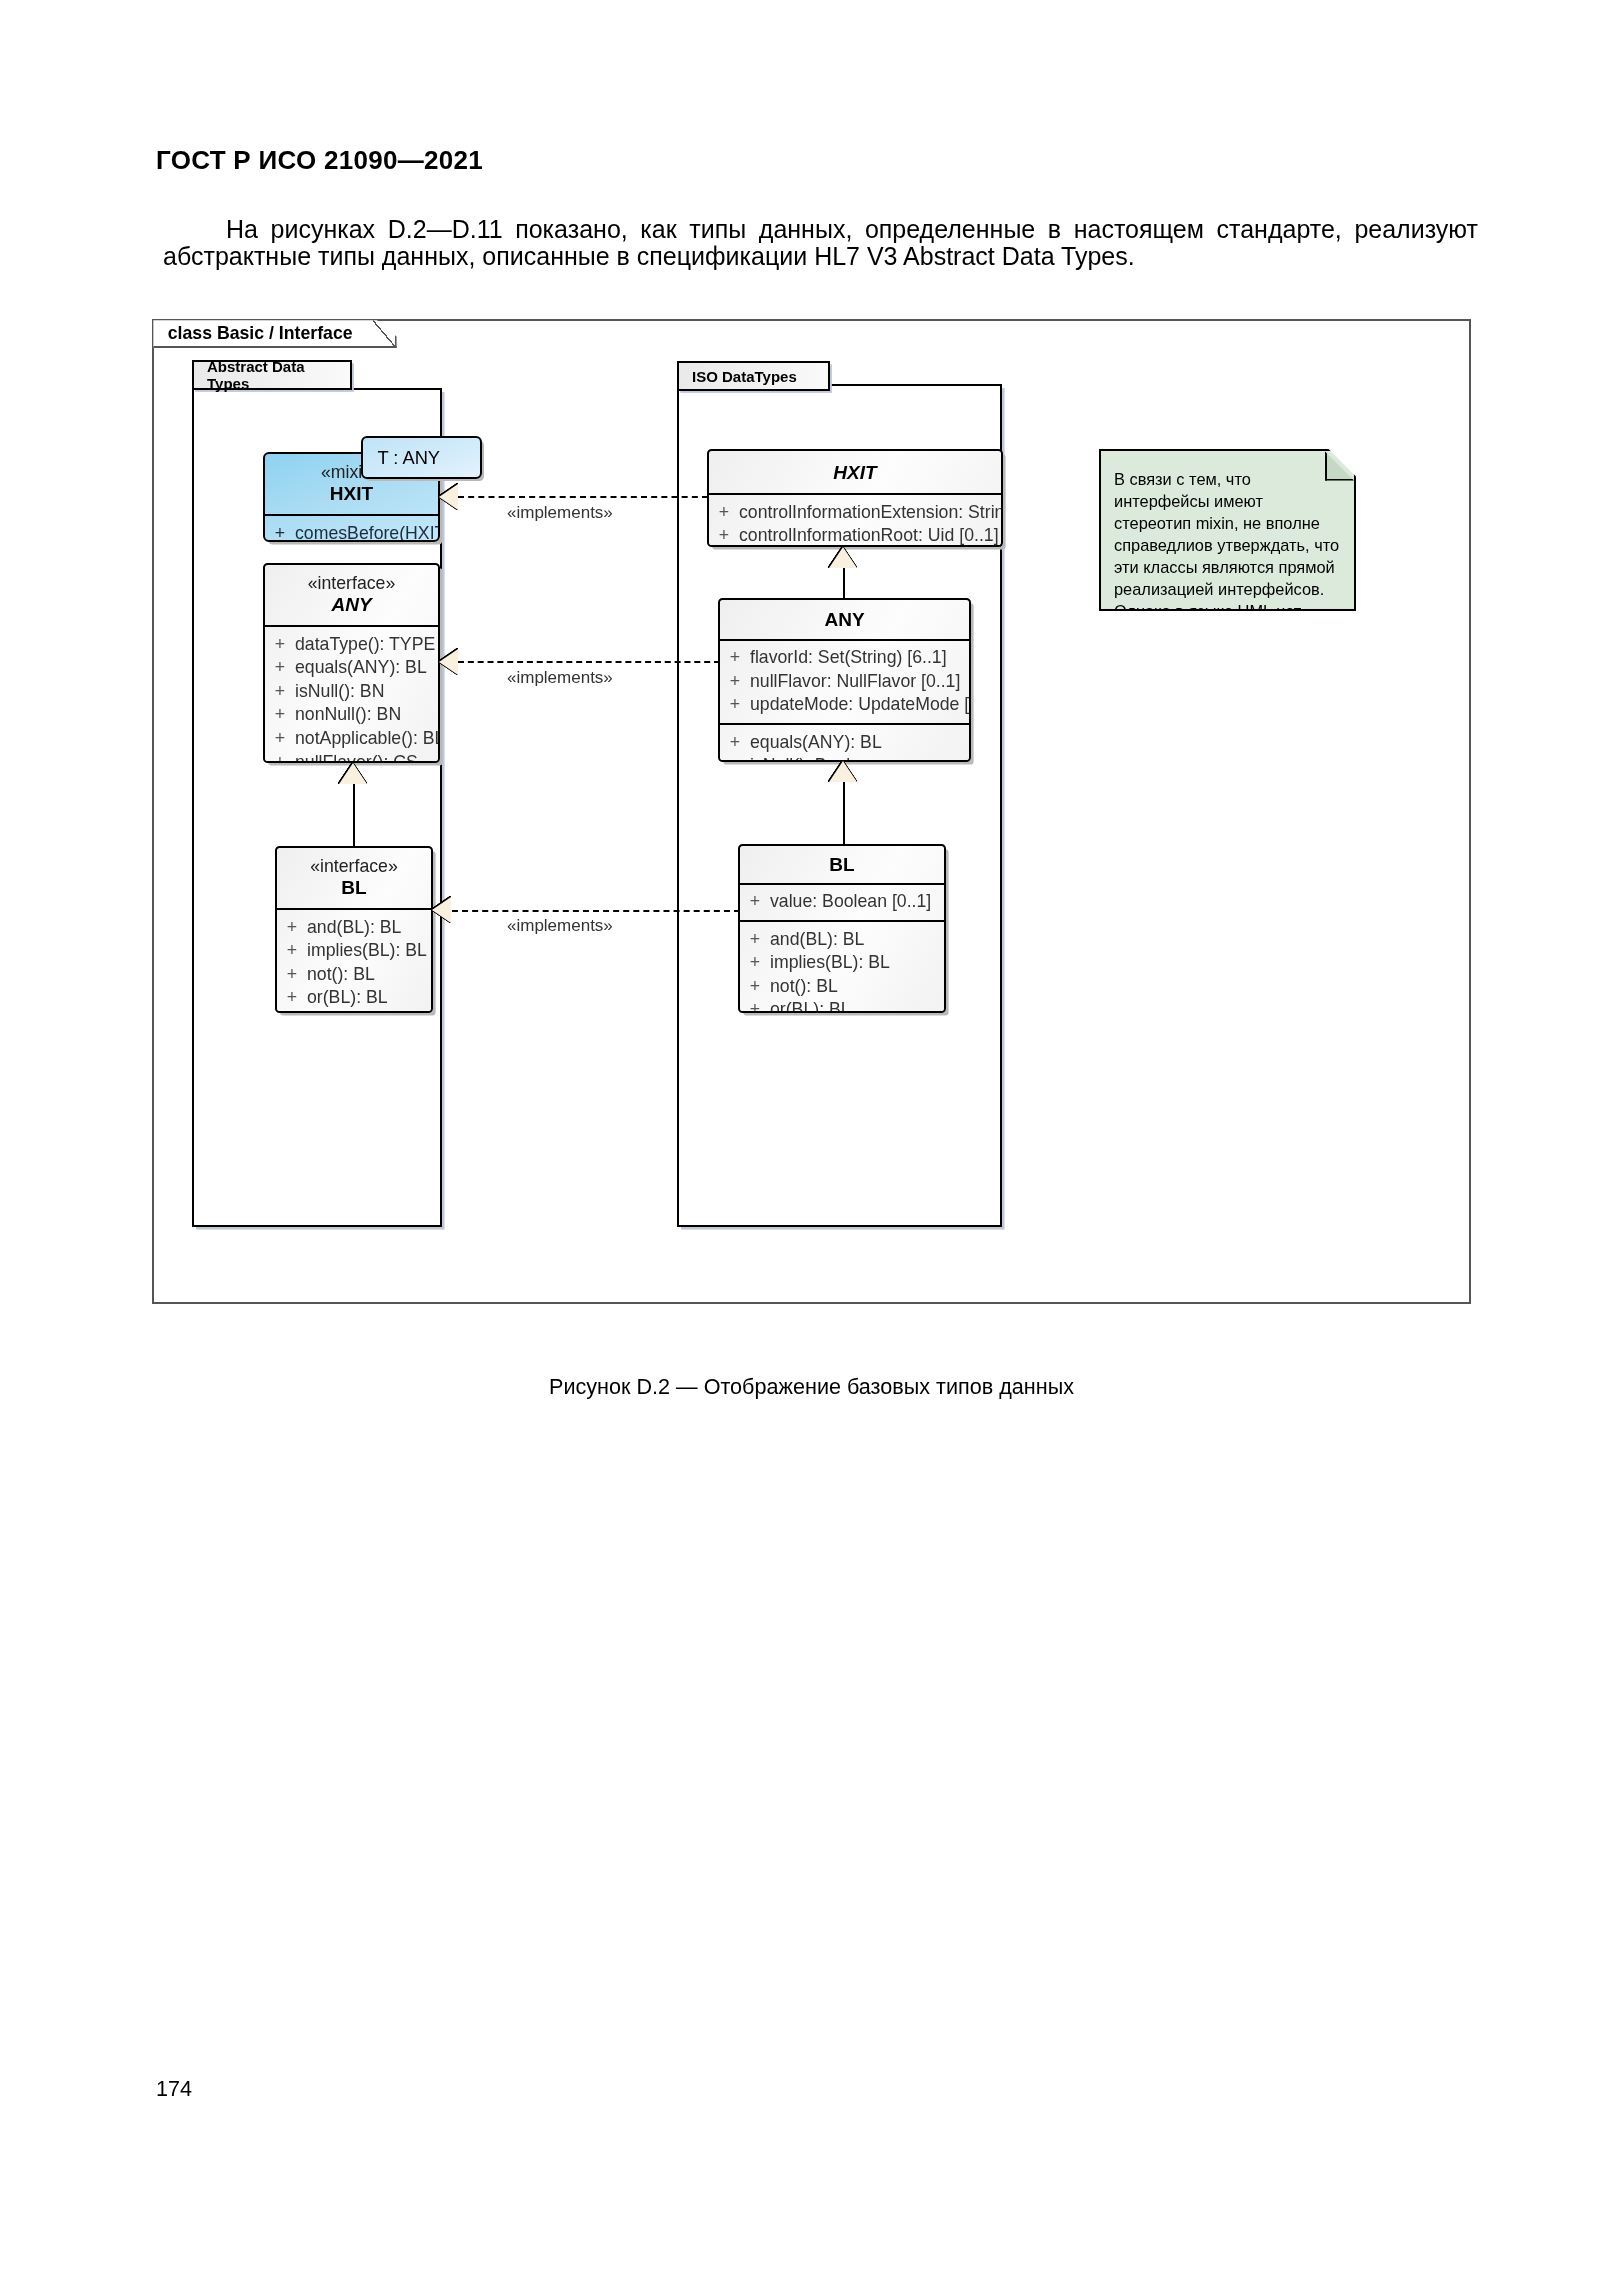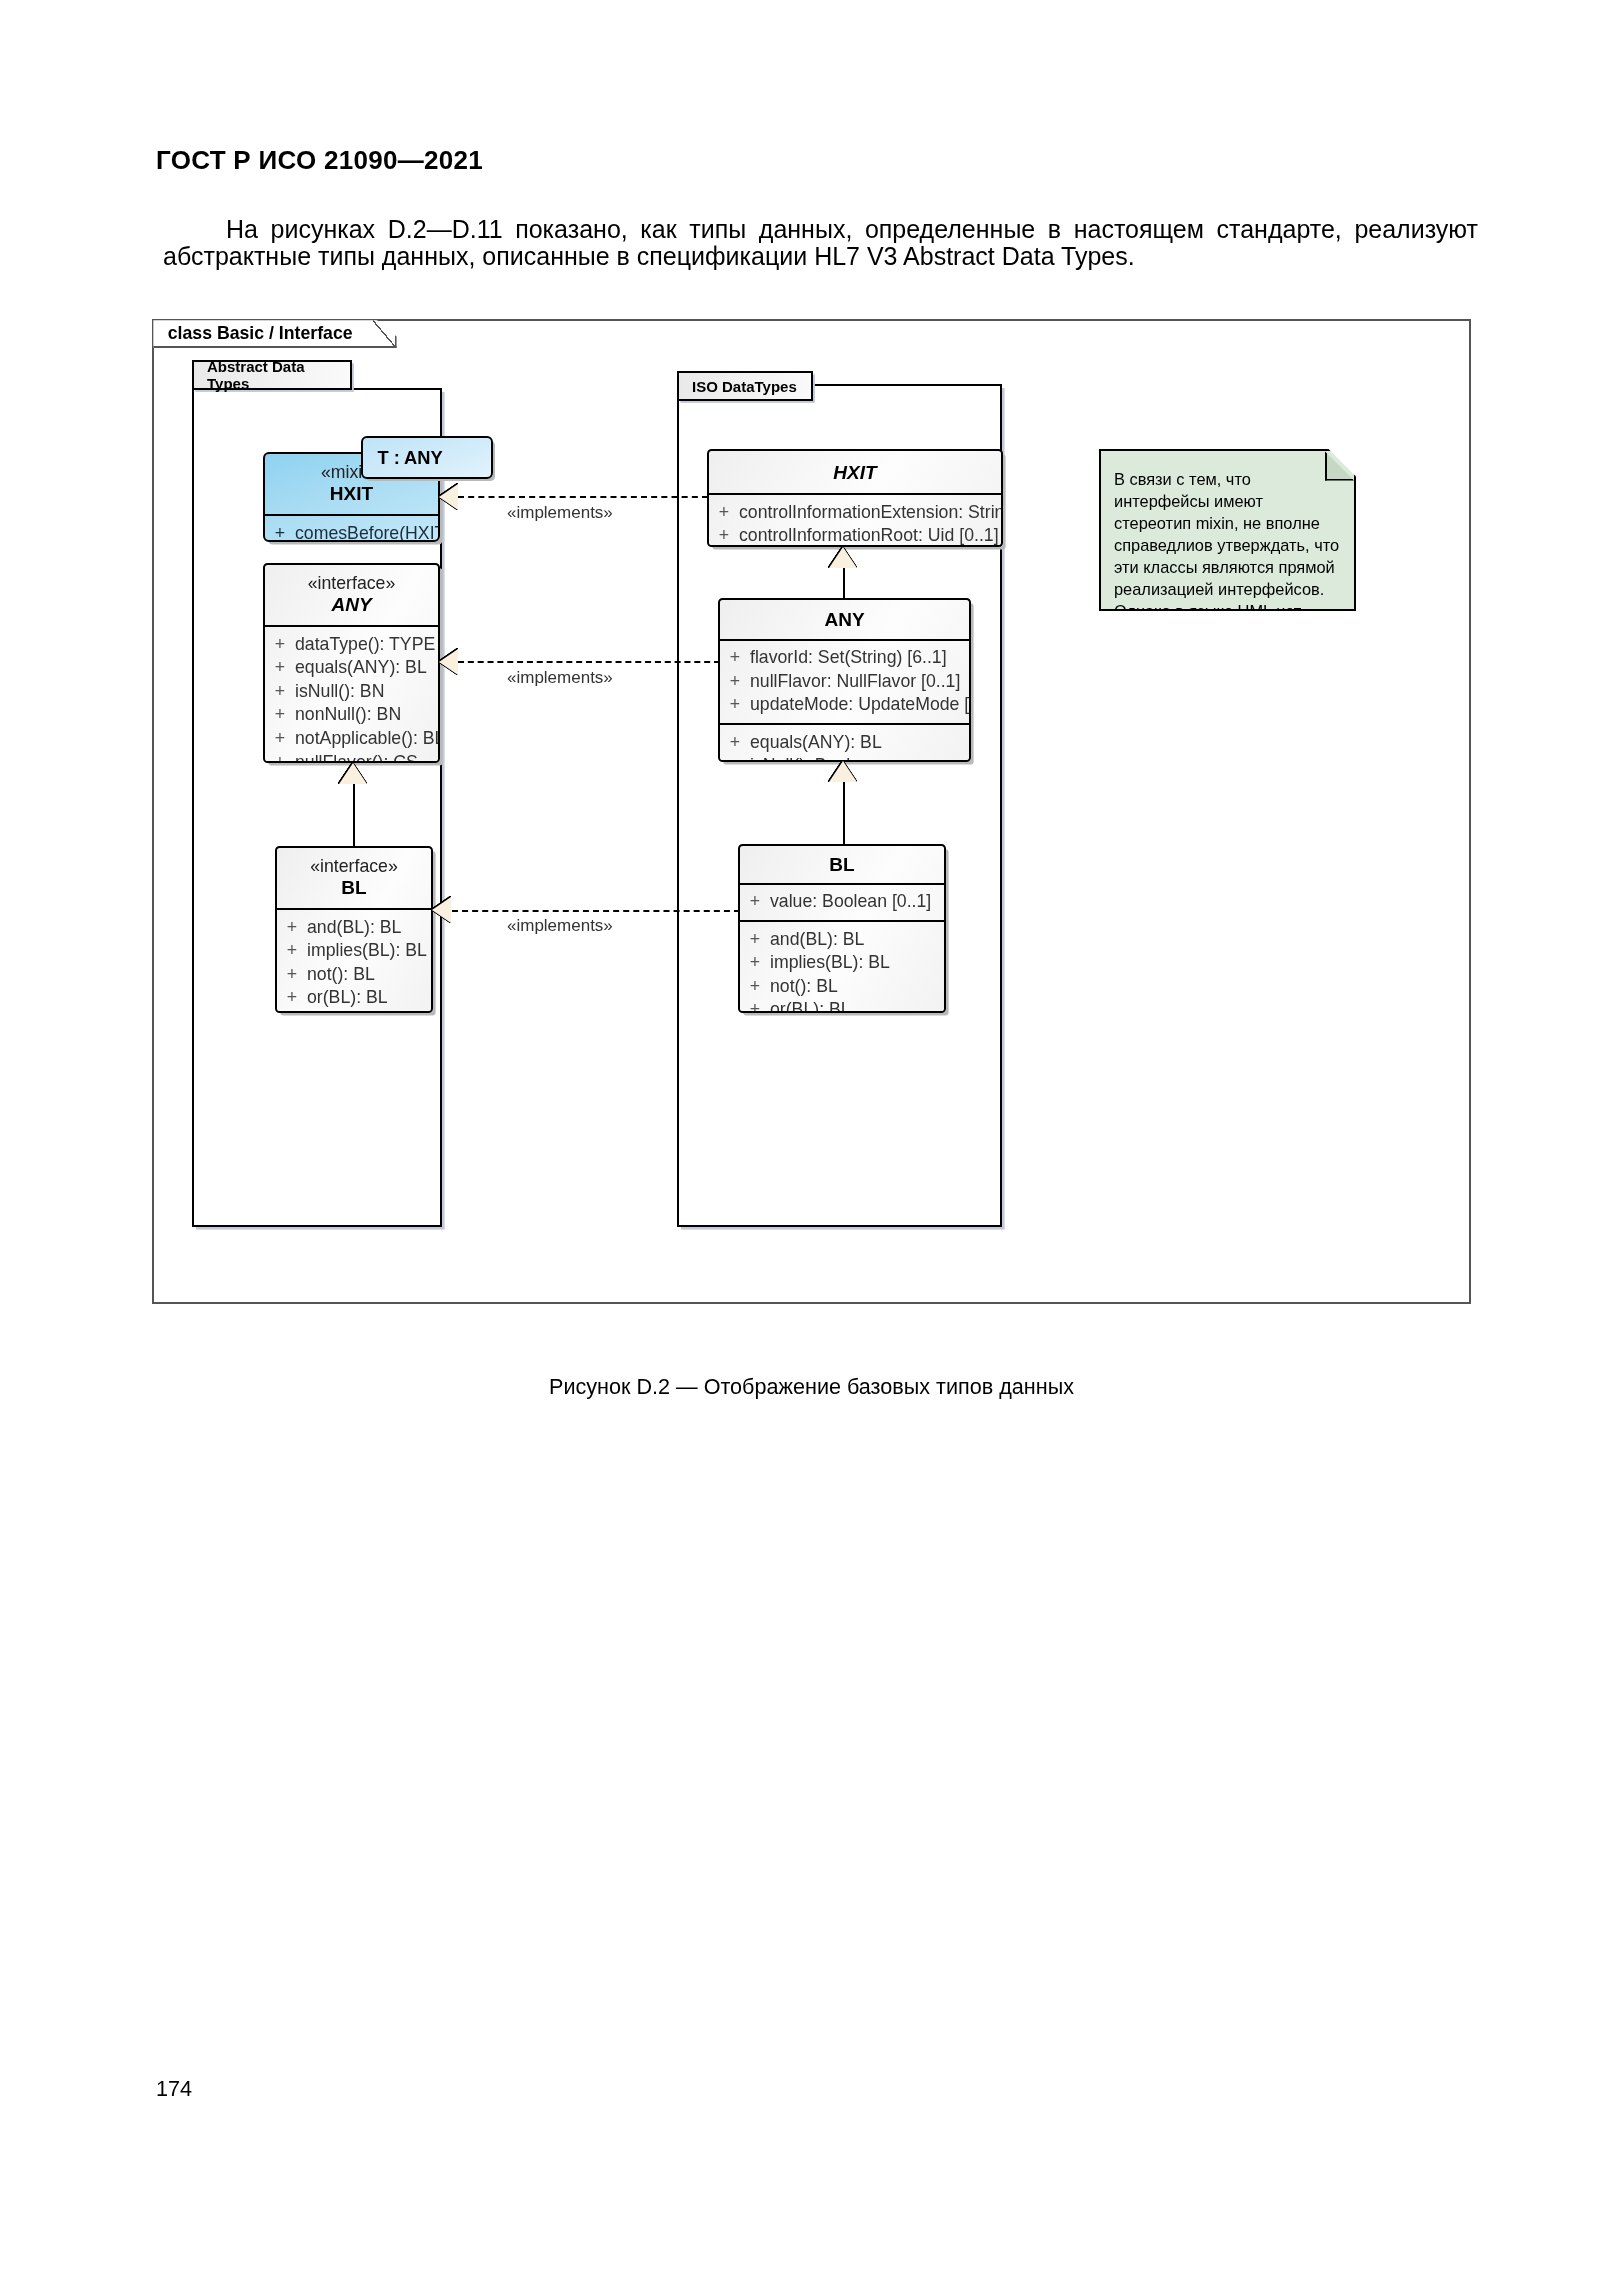--- a/index.html
+++ b/index.html
@@ -151,25 +151,25 @@
 <div id="diagram">
 
   <div class="frame-tab">class Basic / Interface</div>
 
   <div class="pkg">
     <div class="pkg-tab" style="left:38px;top:39px;width:160px;">Abstract Data Types</div>
     <div class="pkg-body" style="left:38px;top:67px;width:250px;height:839px;"></div>
   </div>
 
   <div class="pkg">
-    <div class="pkg-tab" style="left:523px;top:50px;width:136px;">ISO DataTypes</div>
+    <div class="pkg-tab" style="left:523px;top:40px;width:153px;">ISO DataTypes</div>
     <div class="pkg-body" style="left:523px;top:63px;width:325px;height:843px;"></div>
   </div>
 
-  <div class="tparam" style="left:207px;top:115px;width:132px;height:43px;font-weight:bold;">T : ANY</div>
+  <div class="tparam" style="left:207px;top:115px;width:121px;height:43px;">T : ANY</div>
 
   <div class="cls blue" style="left:109px;top:131px;width:177px;height:90px;">
     <div class="cls-head">
       <span class="stereo">«mixin»</span>
       <span class="cls-name">HXIT</span>
     </div>
     <div class="sep compart">
       <div class="feat">
         <span class="vis">+</span>
         <span>comesBefore(HXIT(T)): BL</span>

